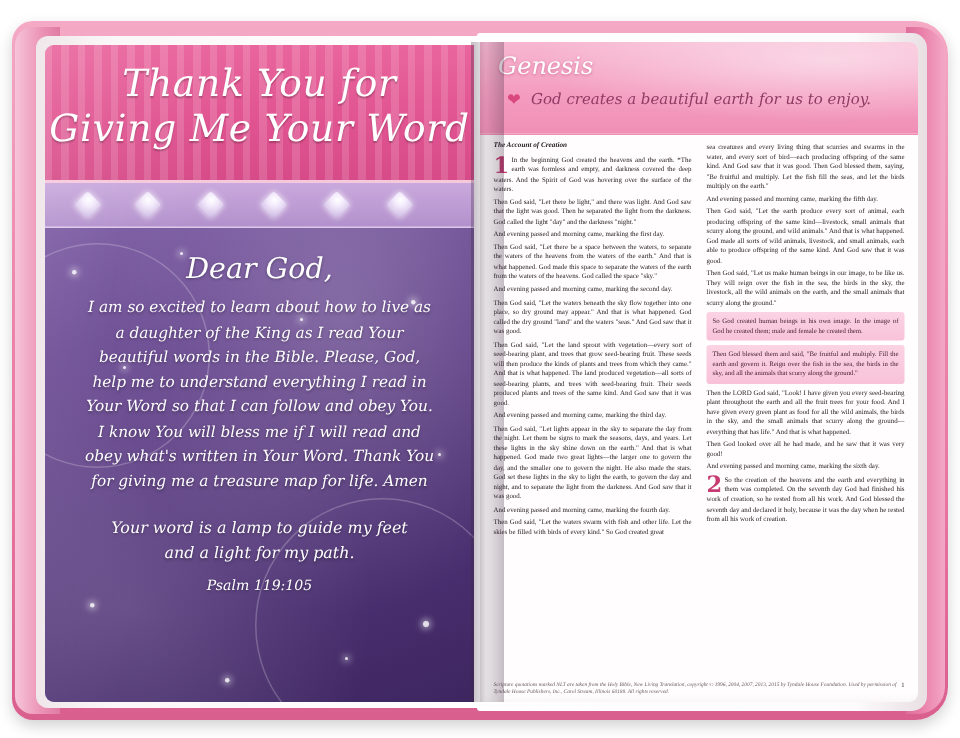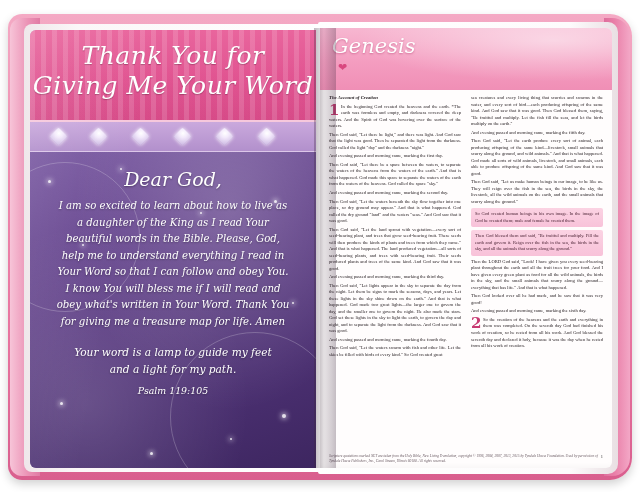--- a/index.html
+++ b/index.html
@@ -188,21 +188,21 @@
       radial-gradient(ellipse at 80% 20%, rgba(255,255,255,0.5) 0%, rgba(255,255,255,0) 60%),
       linear-gradient(180deg,#f7b7d1 0%, #f49dc0 55%, #f08fb6 100%);
     position: relative;
     border-bottom: 1px solid #ef8fb6;
   }
   .rp-book-name {
     position: absolute;
     left: 12px; top: 6px;
     font-family: "DejaVu Serif", serif;
     font-style: italic;
-    font-size: 21px;
+    font-size: 16px;
     color: #ffffff;
     text-shadow: 0 1px 2px rgba(180,60,110,0.55);
   }
   .rp-subtitle {
     position: absolute;
     left: 34px; top: 33px;
     font-family: "DejaVu Serif", serif;
     font-style: italic;
     font-size: 10px;
     color: #8e3a63;
@@ -339,20 +339,21 @@
           <div class="verse-ref">Psalm 119:105</div>
         </div>
       </div>
     </div>
     <div class="sheen"></div>
 
     <div class="right-page">
       <div class="rp-pinkband">
         <div class="rp-book-name">Genesis</div>
         <div class="heart-icon">❤</div>
+        <div class="rp-subtitle">God creates a beautiful earth for us to enjoy.</div>
       </div>
 
       <div class="rp-cols">
         <div class="section-head">The Account of Creation</div>
 
         <p><span class="dropcap">1</span><span>In the beginning God created the heavens and the earth. *The earth was formless and empty, and darkness covered the deep waters. And the Spirit of God was hovering over the surface of the waters.</span></p>
         <p>Then God said, "Let there be light," and there was light. And God saw that the light was good. Then he separated the light from the darkness. God called the light "day" and the darkness "night."</p>
         <p>And evening passed and morning came, marking the first day.</p>
         <p>Then God said, "Let there be a space between the waters, to separate the waters of the heavens from the waters of the earth." And that is what happened. God made this space to separate the waters of the earth from the waters of the heavens. God called the space "sky."</p>
         <p>And evening passed and morning came, marking the second day.</p>

